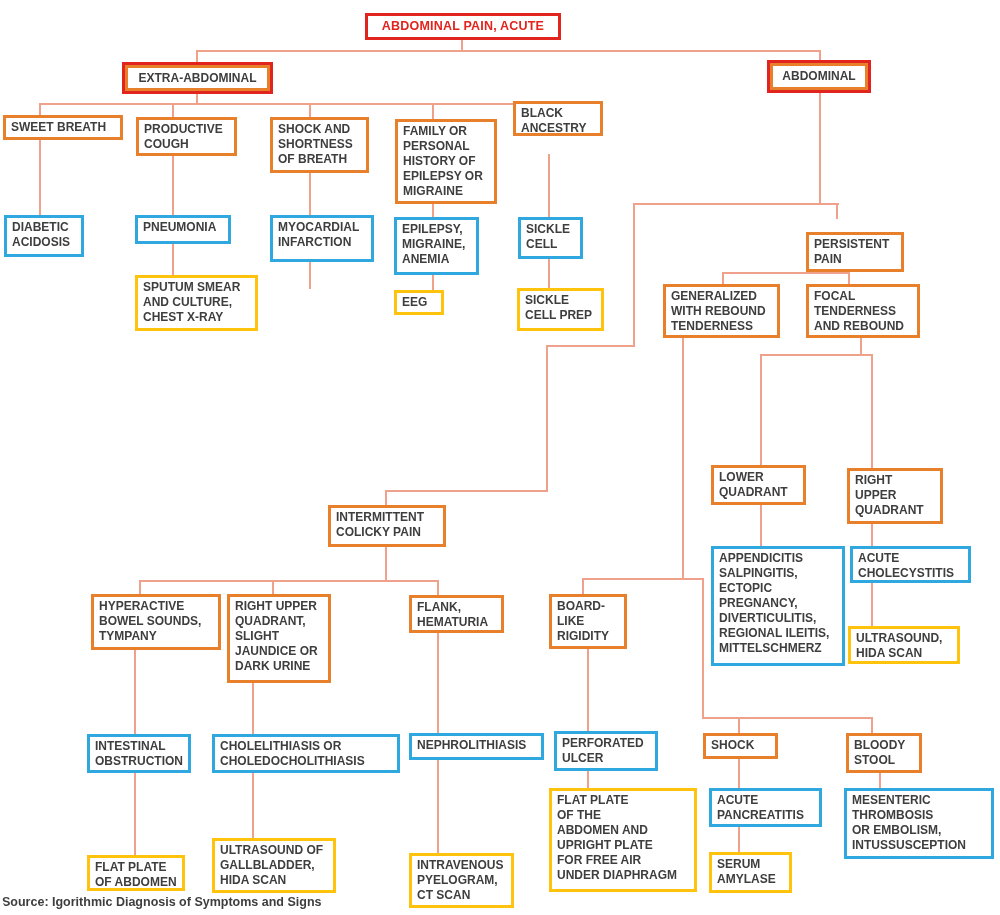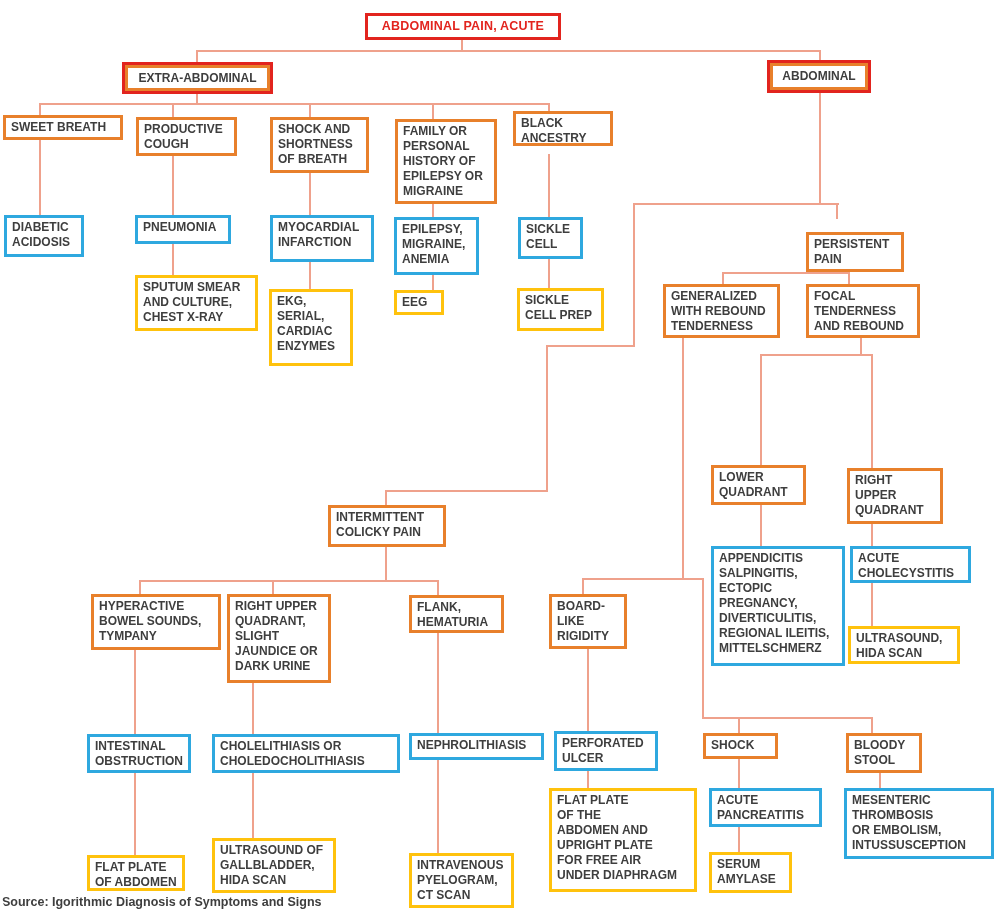--- a/index.html
+++ b/index.html
@@ -106,41 +106,37 @@
   <div class="node o" style="left:136px;top:117px;width:101px;height:39px">PRODUCTIVE
 COUGH</div>
   <div class="node o" style="left:270px;top:117px;width:99px;height:56px">SHOCK AND
 SHORTNESS
 OF BREATH</div>
   <div class="node o" style="left:395px;top:119px;width:102px;height:85px">FAMILY OR
 PERSONAL
 HISTORY OF
 EPILEPSY OR
 MIGRAINE</div>
-  <div class="node o" style="left:513px;top:111px;width:100px;height:35px">BLACK
+  <div class="node o" style="left:513px;top:101px;width:90px;height:35px">BLACK
 ANCESTRY</div>
 
   <div class="node b" style="left:4px;top:215px;width:80px;height:42px">DIABETIC
 ACIDOSIS</div>
   <div class="node b" style="left:135px;top:215px;width:96px;height:29px">PNEUMONIA</div>
   <div class="node b" style="left:394px;top:217px;width:85px;height:58px">EPILEPSY,
 MIGRAINE,
 ANEMIA</div>
   <div class="node b" style="left:270px;top:215px;width:104px;height:47px">MYOCARDIAL
 INFARCTION</div>
   <div class="node b" style="left:518px;top:217px;width:65px;height:42px">SICKLE
 CELL</div>
 
   <div class="node y" style="left:135px;top:275px;width:123px;height:56px">SPUTUM SMEAR
 AND CULTURE,
 CHEST X-RAY</div>
-  <div class="node y" style="left:269px;top:289px;width:84px;height:77px">EKG,
-SERIAL,
-CARDIAC
-ENZYMES</div>
   <div class="node y" style="left:394px;top:290px;width:50px;height:25px">EEG</div>
   <div class="node y" style="left:517px;top:288px;width:87px;height:43px">SICKLE
 CELL PREP</div>
 
   <div class="node o" style="left:806px;top:232px;width:98px;height:40px">PERSISTENT
 PAIN</div>
   <div class="node o" style="left:663px;top:284px;width:117px;height:54px">GENERALIZED
 WITH REBOUND
 TENDERNESS</div>
   <div class="node o" style="left:806px;top:284px;width:114px;height:54px">FOCAL

